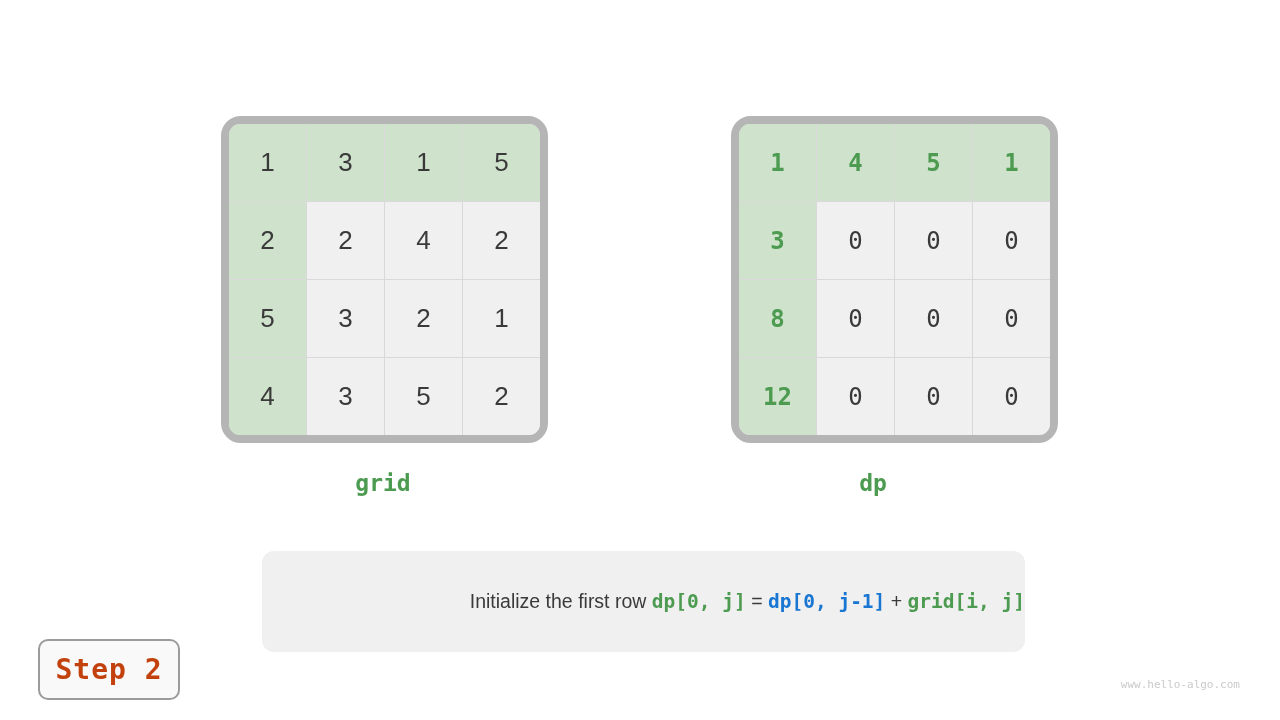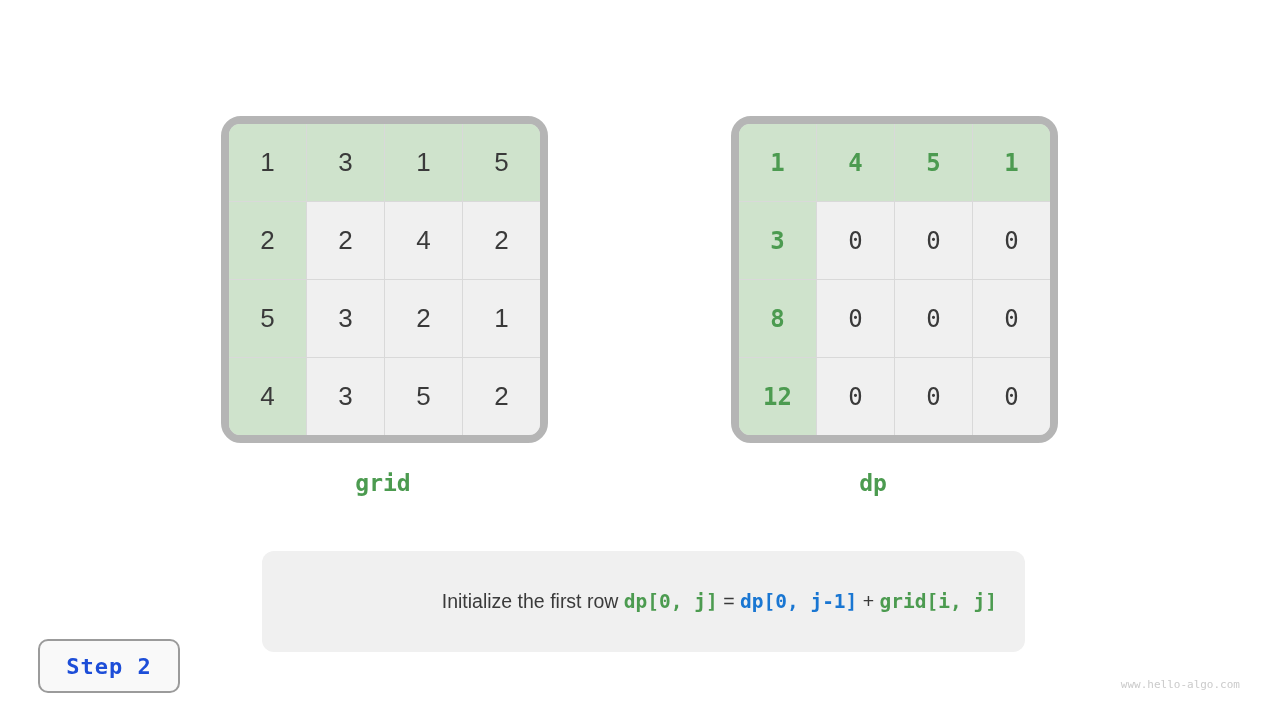--- a/index.html
+++ b/index.html
@@ -73,21 +73,20 @@
     position: absolute;
     left: 262px; top: 551px;
     width: 763px; height: 101px;
     box-sizing: border-box;
     background: var(--panel-bg);
     border-radius: 12px;
     display: flex;
     flex-direction: column;
     justify-content: center;
     align-items: flex-end;
-    padding-right: 28px;
     gap: 12px;
   }
   .caption-line {
     font-size: 19.5px;
     color: var(--dark-text);
     white-space: pre;
     line-height: 1.2;
   }
   .seg-plain { font-family: "Liberation Sans", sans-serif; color: var(--dark-text); }
   .seg-green {
@@ -98,32 +97,32 @@
   .seg-blue {
     font-family: "DejaVu Sans Mono", monospace;
     font-weight: bold;
     color: var(--blue);
   }
 
   
   .step-badge {
     position: absolute;
     left: 38px; top: 639px;
-    width: 142px; height: 54px;
+    width: 142px; height: 61px;
     box-sizing: border-box;
     background: #f9f9f9;
     border: 2px solid #9b9b9b;
     border-radius: 10px;
     display: flex;
     align-items: center;
     justify-content: center;
     font-family: "DejaVu Sans Mono", monospace;
     font-weight: bold;
-    font-size: 22px;
-    color: #1d4ed8;
+    font-size: 28px;
+    color: #c2410c;
     letter-spacing: 1px;
   }
 
   
   .watermark {
     position: absolute;
     right: 40px; top: 678px;
     font-family: "DejaVu Sans Mono", monospace;
     font-size: 11px;
     color: #cbcbcb;

